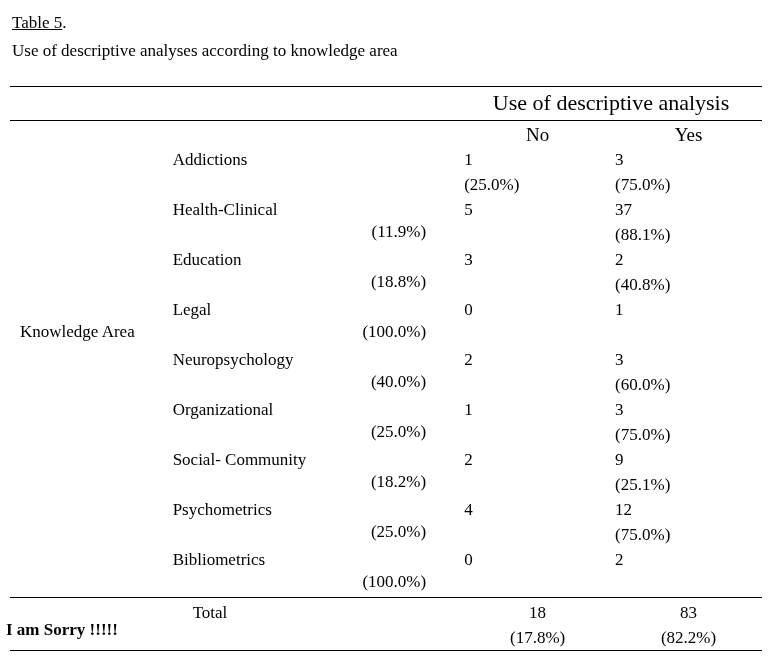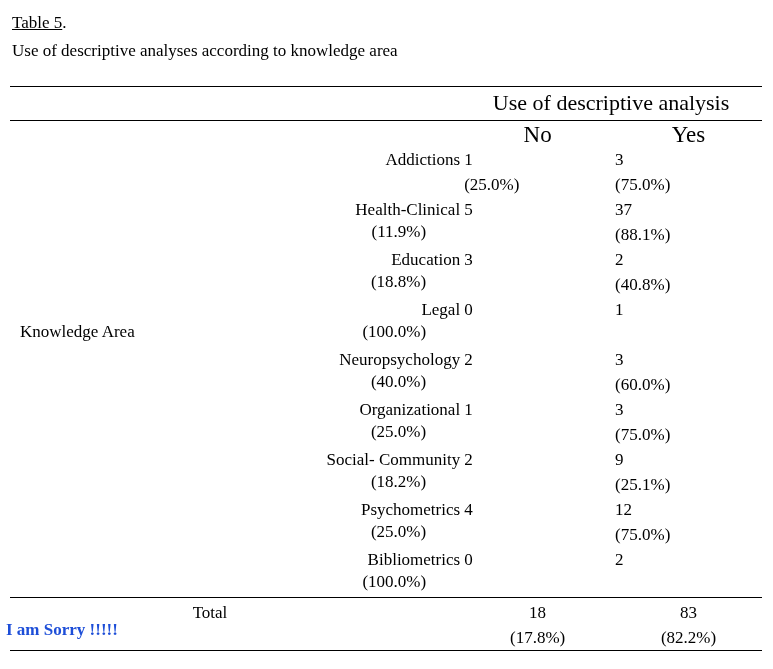--- a/index.html
+++ b/index.html
@@ -56,21 +56,21 @@
     border-top: 1.6px solid #000;
   }
   .spanhead {
     text-align: center;
     font-size: 22px;
     line-height: 26px;
     padding: 3px 0 4px 0 !important;
   }
   .colhead {
     text-align: left;
-    font-size: 23px;
+    font-size: 19px;
     line-height: 24px;
     padding-top: 2px !important;
   }
   .c-area {
     width: 170px;
   }
   .c-cat {
     width: 270px;
     text-align: center;
   }
@@ -83,21 +83,21 @@
     width: 156px;
     text-align: left;
     padding-left: 4px !important;
   }
   .cell-line {
     line-height: 25px;
     height: 25px;
     white-space: nowrap;
   }
   .cat-name {
-    text-align: right;
+    text-align: left;
     line-height: 25px;
     height: 25px;
   }
   .pct-row .c-cat {
     text-align: right;
     padding-right: 34px !important;
   }
   .area-label {
     vertical-align: middle;
     text-align: left;
@@ -113,21 +113,21 @@
     padding-top: 2px !important;
   }
   .overlay-msg {
     position: absolute;
     left: 6px;
     top: 620px;
     font-family: "Liberation Serif", serif;
     font-weight: bold;
     font-size: 17px;
     line-height: 19px;
-    color: #1d4ed8;
+    color: #000000;
     letter-spacing: 0px;
     white-space: nowrap;
   }
   .totals-center {
     text-align: center;
   }
 </style>
 </head>
 <body>
 

